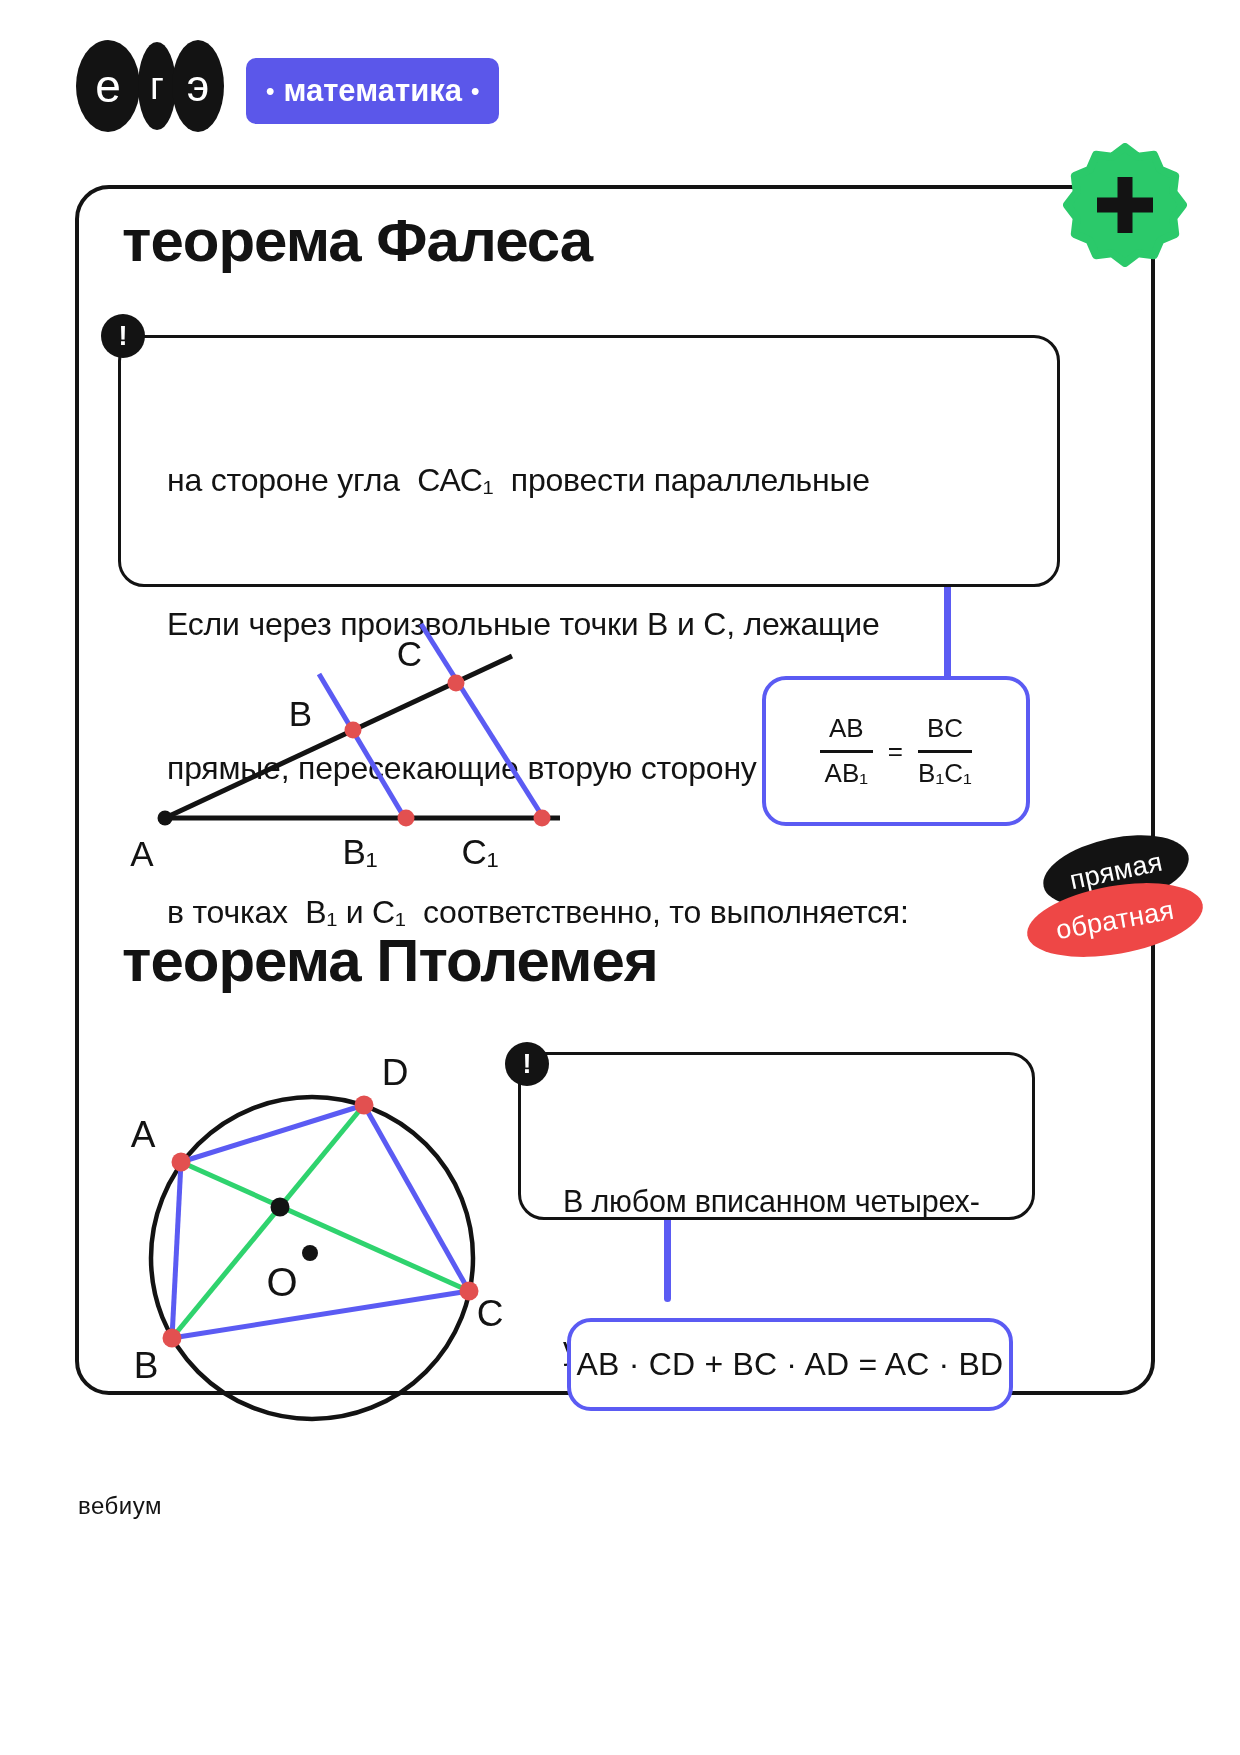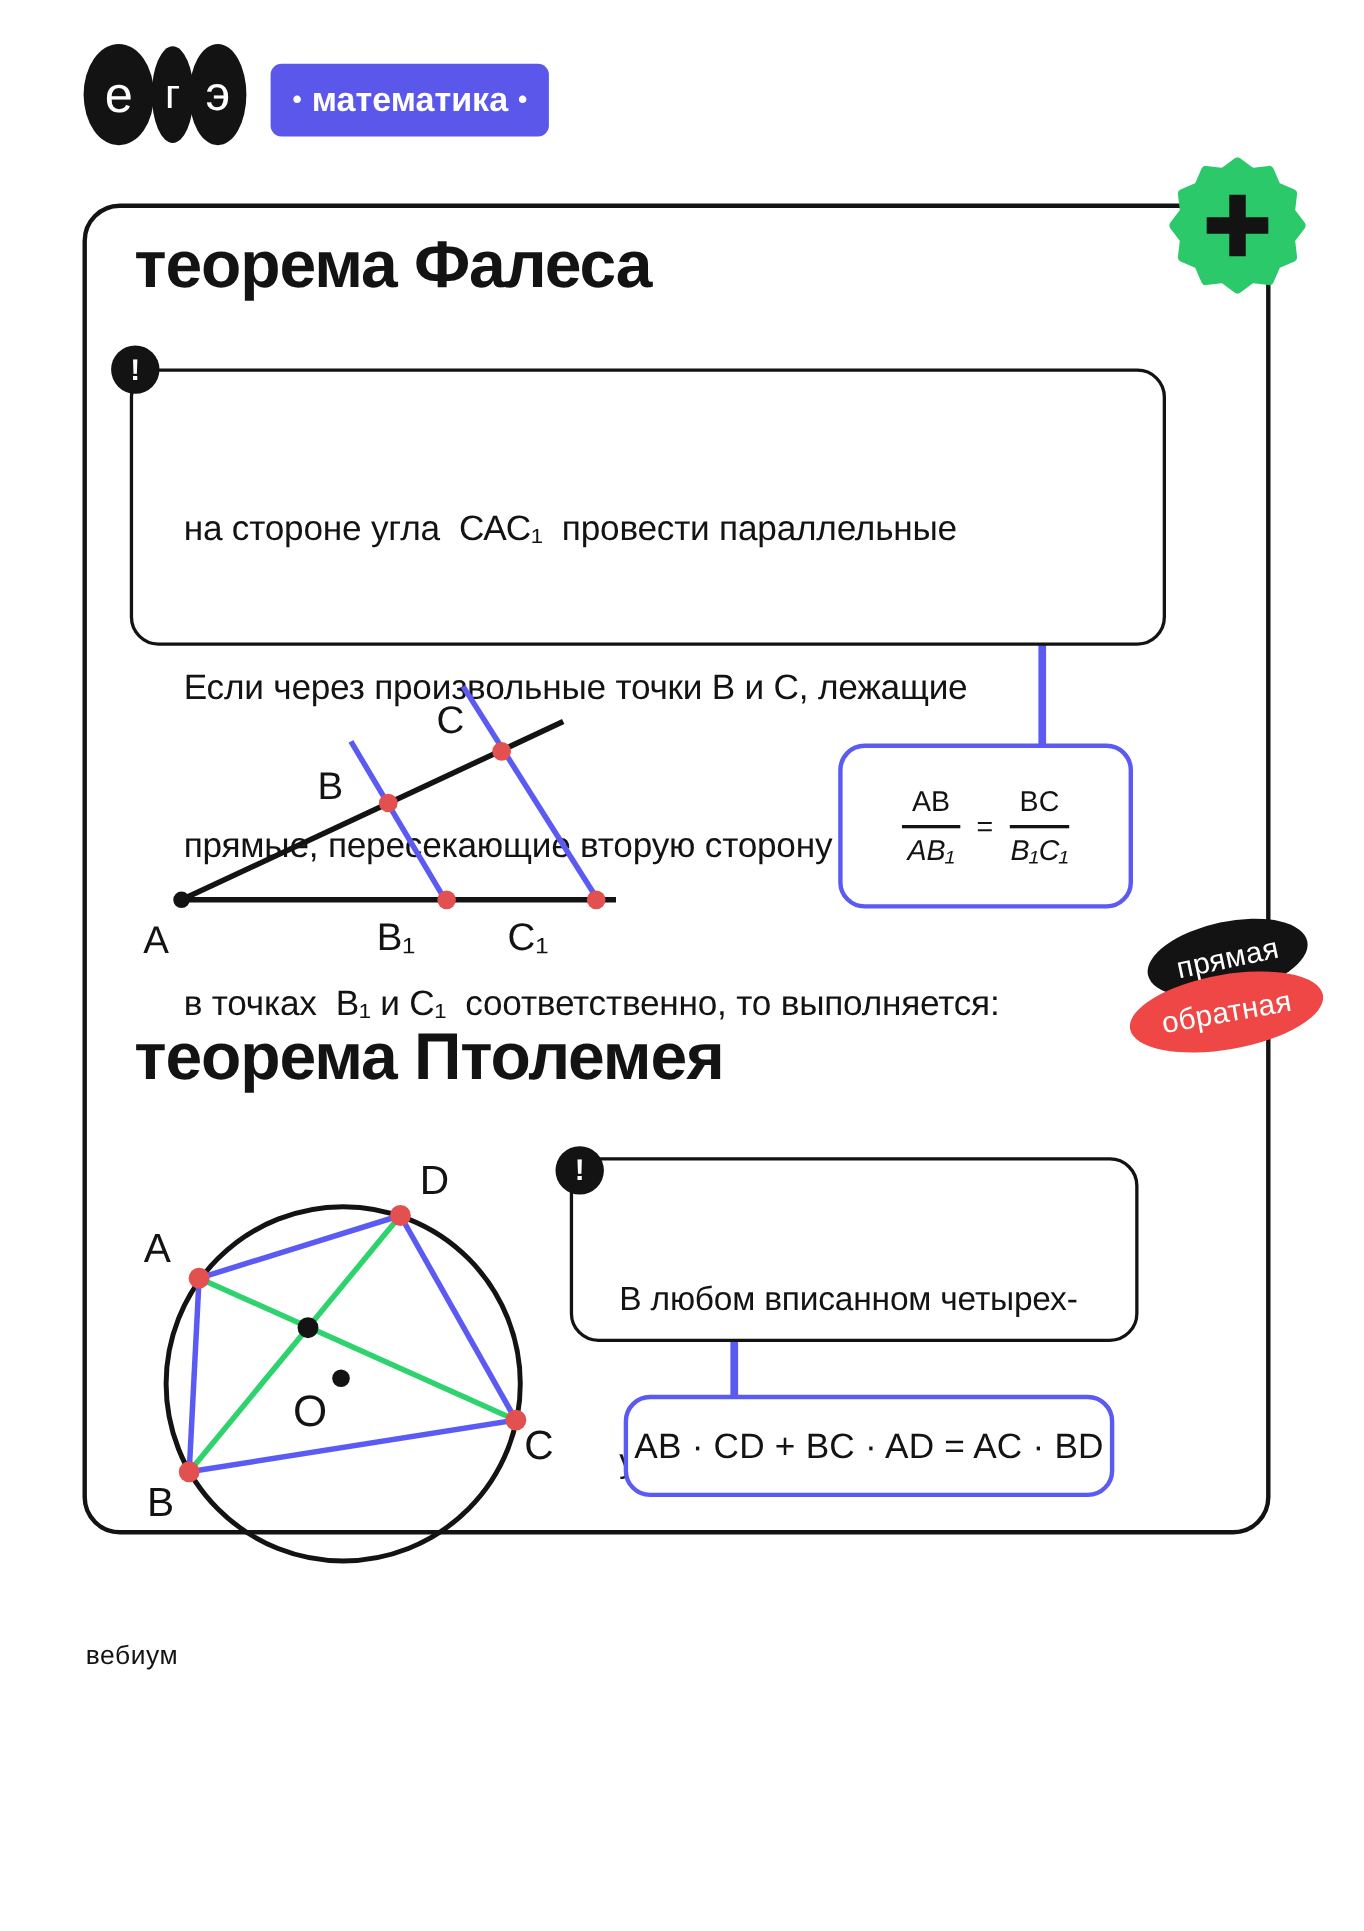--- a/index.html
+++ b/index.html
@@ -27,39 +27,39 @@
   .plus-badge { position: absolute; left: 1063px; top: 143px; width: 124px; height: 124px; z-index: 5; }
   .section-title { position: absolute; font-size: 60px; font-weight: 600; letter-spacing: -1px; z-index: 2; }
   .title-thales  { left: 122px; top: 206px; }
   .title-ptolemy { left: 122px; top: 926px; }
   
   .callout { position: absolute; border: 3.5px solid #131313; border-radius: 26px; background: #fff; z-index: 2; }
   .callout-thales  { left: 118px; top: 335px; width: 942px; height: 252px; }
   .callout-ptolemy { left: 518px; top: 1052px; width: 517px; height: 168px; }
   .callout-text { white-space: pre-wrap; letter-spacing: -0.2px; }
   .callout-thales  .callout-text { padding: 22px 26px 0 46px; font-size: 32px; line-height: 48px; }
-  .callout-ptolemy .callout-text { padding: 4px 20px 0 42px; font-size: 30.5px; line-height: 49px; }
+  .callout-ptolemy .callout-text { padding: 24px 20px 0 42px; font-size: 30.5px; line-height: 49px; }
   .alert-badge { position: absolute; width: 44px; height: 44px; background: #131313; border-radius: 50%;
                  color: #fff; display: flex; align-items: center; justify-content: center;
                  font-size: 27px; font-weight: 700; z-index: 3; }
   .alert-thales  { left: 101px; top: 314px; }
   .alert-ptolemy { left: 505px; top: 1042px; }
   
   .connector { position: absolute; width: 7px; background: #5b5bf3; border-radius: 4px; z-index: 1; }
   .connector-1 { left: 944px; top: 583px;  height: 97px; }
   .connector-2 { left: 664px; top: 1214px; height: 88px; }
   .formula-box { position: absolute; border: 4px solid #5b5bf3; border-radius: 24px; background: #fff;
                  display: flex; align-items: center; justify-content: center; z-index: 2; }
   .formula-thales  { left: 762px; top: 676px; width: 268px; height: 150px; }
-  .formula-ptolemy { left: 567px; top: 1268px; width: 446px; height: 93px;
+  .formula-ptolemy { left: 567px; top: 1318px; width: 446px; height: 93px;
                      font-size: 32px; font-weight: 500; letter-spacing: 0.2px; }
   .frac-row { display: flex; align-items: center; gap: 15px; font-size: 26px; font-weight: 500; }
   .frac { display: flex; flex-direction: column; text-align: center; }
   .frac .num { padding: 0 9px 6px; border-bottom: 3.5px solid #131313; }
-  .frac .den { padding-top: 5px; font-style: italic; }
+  .frac .den { padding-top: 5px; }
   
   .pill { position: absolute; border-radius: 50%; color: #fff; display: flex; align-items: center;
           justify-content: center; font-size: 27px; letter-spacing: 0.3px; }
   .pill-direct  { left: 1042px; top: 838px; width: 148px; height: 66px; background: #131313;
                   transform: rotate(-12deg); z-index: 3; }
   .pill-inverse { left: 1026px; top: 886px; width: 178px; height: 68px; background: #ee4746;
                   transform: rotate(-10deg); z-index: 4; }
   
   .svg-thales  { position: absolute; left: 90px;  top: 560px;  width: 500px; height: 320px; z-index: 2; }
   .svg-ptolemy { position: absolute; left: 100px; top: 1030px; width: 420px; height: 420px; z-index: 2; }

